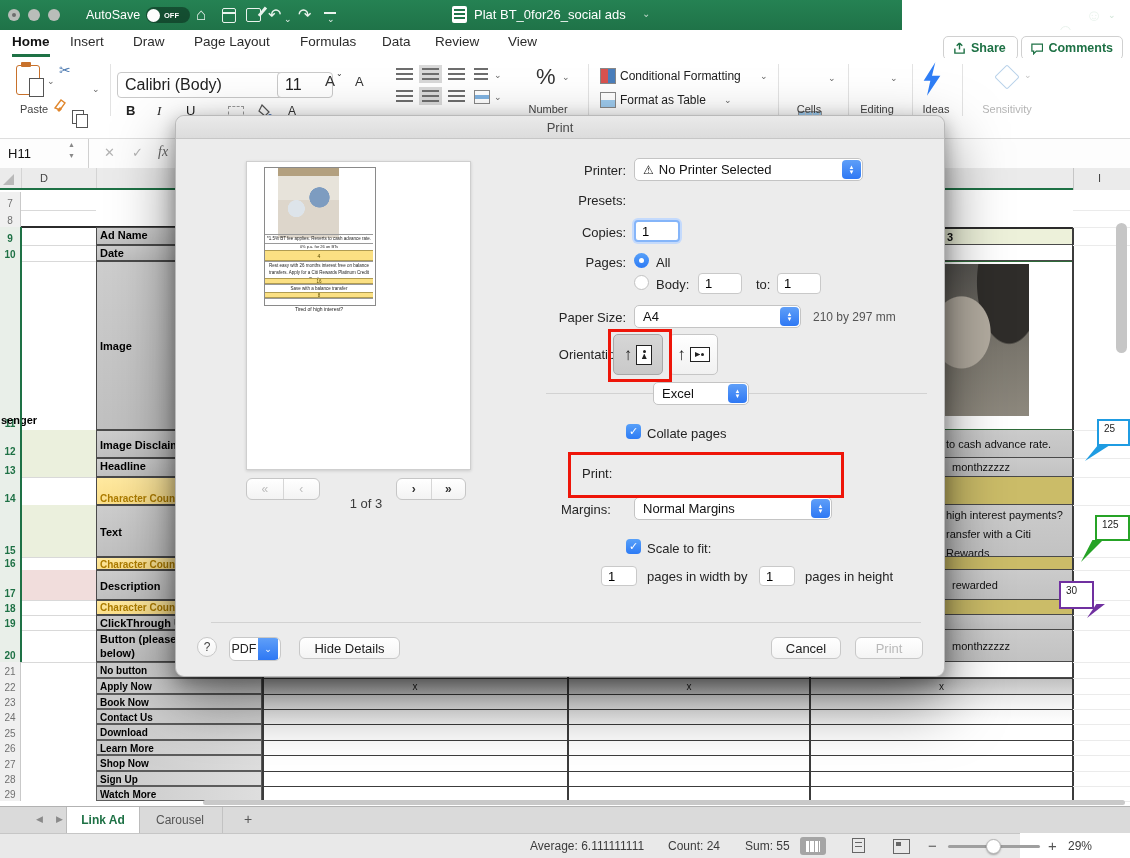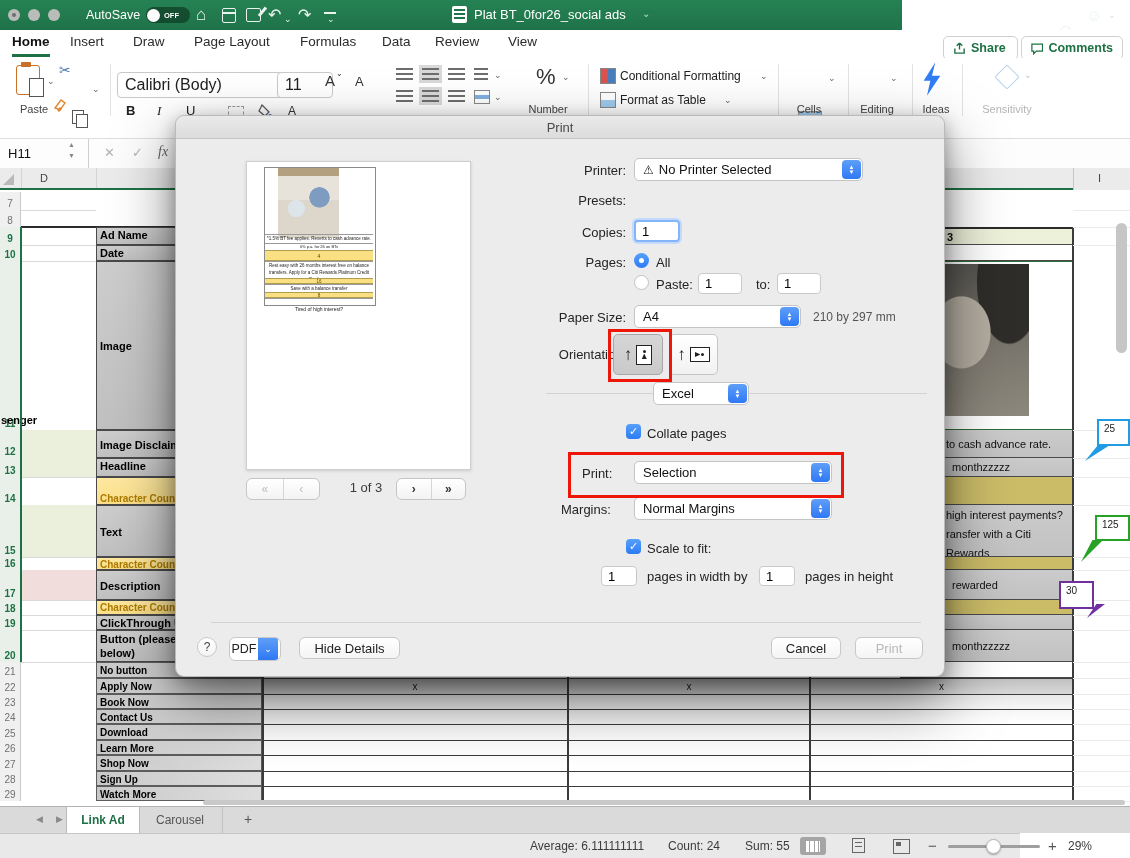--- a/index.html
+++ b/index.html
@@ -564,21 +564,21 @@
     <div class="t" style="left:88px;top:190px;width:110px;text-align:center;font-size:5px;color:#222;"><span>Tired of high interest?</span></div>
 
     <div class="t row" style="left:70px;top:362px;width:72px;height:20px;border:1px solid #c6c6c6;border-radius:6px;background:linear-gradient(180deg,#fff,#f3f3f3);overflow:hidden;">
       <div class="ctr" style="width:36px;height:100%;border-right:1px solid #d6d6d6;color:#bdbdbd;font-size:12px;">
           <span>«</span>
         </div>
       <div class="ctr" style="width:36px;height:100%;color:#bdbdbd;font-size:12px;">
           <span>‹</span>
         </div>
     </div>
-    <div class="t" style="left:155px;top:364px;width:70px;text-align:center;font-size:13px;color:#3b3b3b;"><span>1 of 3</span></div>
+    <div class="t" style="left:155px;top:380px;width:70px;text-align:center;font-size:13px;color:#3b3b3b;"><span>1 of 3</span></div>
     <div class="t row" style="left:220px;top:362px;width:68px;height:20px;border:1px solid #c6c6c6;border-radius:6px;background:linear-gradient(180deg,#fff,#f3f3f3);overflow:hidden;">
       <div class="ctr" style="width:34px;height:100%;border-right:1px solid #d6d6d6;color:#333;font-size:12px;font-weight:bold;">
           <span>›</span>
         </div>
       <div class="ctr" style="width:34px;height:100%;color:#333;font-size:12px;font-weight:bold;">
           <span>»</span>
         </div>
     </div>
 
     <span class="flabel" style="top:47px;">Printer:</span>
@@ -590,21 +590,21 @@
           <span>▼</span>
         </div>
     </div>
     <span class="flabel" style="top:77px;">Presets:</span>
     <span class="flabel" style="top:109px;">Copies:</span>
     <input class="fld" style="left: 458px; top: 104px; width: 46px; height: 22px; border: 2px solid rgb(133, 181, 249); box-shadow: rgb(196, 218, 252) 0px 0px 0px 2px;" value="1">
     <span class="flabel" style="top:139px;">Pages:</span>
     <div class="radio on" style="left:458px;top:137px;"></div>
     <span class="dtext" style="left:480px;top:139px;">All</span>
     <div class="radio off" style="left:458px;top:159px;"></div>
-    <span class="dtext" style="left:480px;top:161px;">Paste:</span>
+    <span class="dtext" style="left:480px;top:161px;">Body:</span>
     <input class="fld" style="left: 522px; top: 157px; width: 44px; height: 21px;" value="1">
     <span class="dtext" style="left:580px;top:161px;">to:</span>
     <input class="fld" style="left: 601px; top: 157px; width: 44px; height: 21px;" value="1">
     <span class="flabel" style="top:194px;">Paper Size:</span>
     <div class="dd" style="left:458px;top:189px;width:167px;">
       <span>A4</span>
       <div class="stepper">
           <span>▲</span>
           <span>▼</span>
         </div>
@@ -633,27 +633,20 @@
           <span>▼</span>
         </div>
     </div>
 
     <div class="cbx" style="left:450px;top:308px;">
         <span>✓</span>
       </div>
     <span class="dtext" style="left:471px;top:310px;">Collate pages</span>
 
     <span class="dtext" style="left:406px;top:350px;">Print:</span>
-    <div class="dd" style="left:458px;top:345px;width:198px;">
-      <span>Selection</span>
-      <div class="stepper">
-          <span>▲</span>
-          <span>▼</span>
-        </div>
-    </div>
     <span class="dtext" style="left:385px;top:386px;">Margins:</span>
     <div class="dd" style="left:458px;top:381px;width:198px;">
       <span>Normal Margins</span>
       <div class="stepper">
           <span>▲</span>
           <span>▼</span>
         </div>
     </div>
 
     <div class="cbx" style="left:450px;top:423px;">

